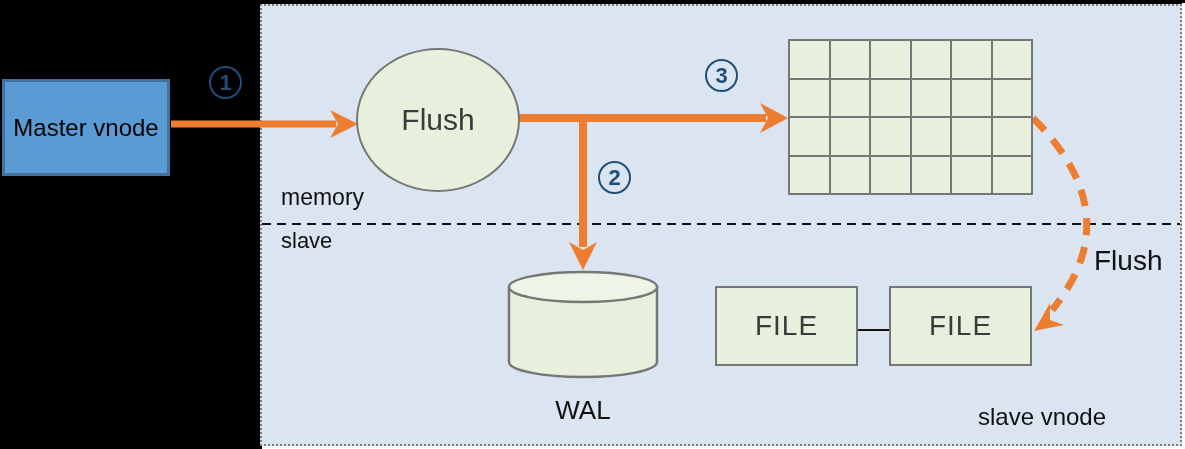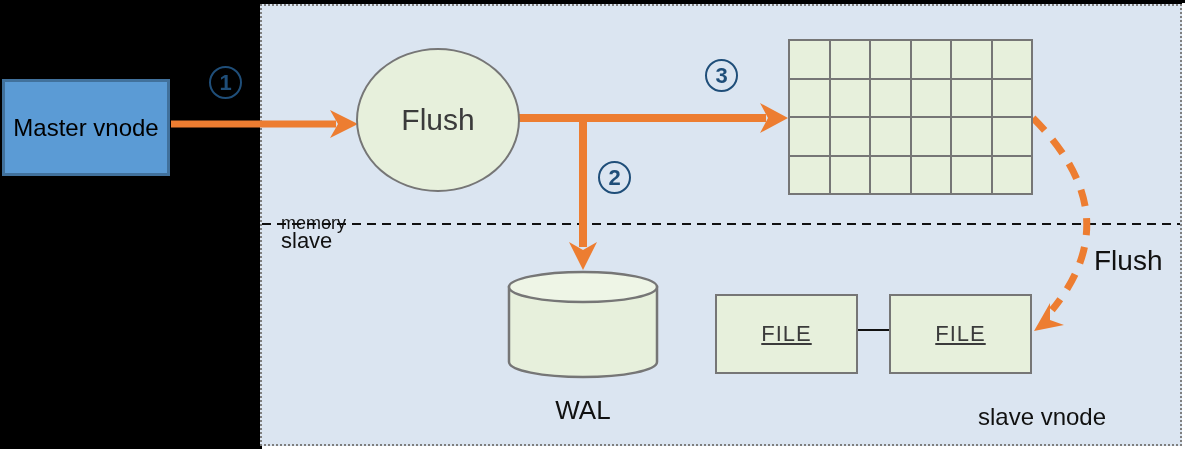--- a/index.html
+++ b/index.html
@@ -55,42 +55,42 @@
 
   .memtable{
     position:absolute;left:788px;top:39px;width:245px;height:156px;
     background:var(--node-green-fill);
     border:1.5px solid var(--node-border-gray);
     display:grid;
   }
   .memtable .cell{border:1px solid var(--node-border-gray);background:var(--node-green-fill);}
 
   .file-box{
-    position:absolute;width:143px;height:80px;top:294px;
+    position:absolute;width:143px;height:80px;top:286px;
     background:var(--node-green-fill);
     border:2.5px solid var(--node-border-gray);
     display:flex;align-items:center;justify-content:center;
-    color:var(--text-dark);font-size:22px;letter-spacing:1px;text-decoration:underline;
+    color:var(--text-dark);font-size:28px;letter-spacing:1px;
   }
   .file-1{left:715px;}
   .file-2{left:889px;}
 
   .step-badge{
     position:absolute;width:33px;height:33px;border-radius:50%;
     border:2.5px solid var(--step-badge-blue);
     color:var(--step-badge-blue);
     display:flex;align-items:center;justify-content:center;
     font-size:22px;font-weight:600;
   }
   .step-1{left:209px;top:66px;}
   .step-2{left:598px;top:161px;}
   .step-3{left:705px;top:59px;}
 
   .lbl{position:absolute;color:var(--text-black);}
-  .lbl-memory{left:281px;top:213px;font-size:18px;}
+  .lbl-memory{left:281px;top:184px;font-size:23px;}
   .lbl-disk{left:281px;top:228px;font-size:22px;}
   .lbl-wal{left:528px;top:395px;width:110px;text-align:center;font-size:26px;}
   .lbl-flush{left:1094px;top:245px;font-size:28px;}
   .lbl-slave{left:964px;top:403px;width:156px;text-align:center;font-size:24px;}
 
   svg.overlay{position:absolute;left:0;top:0;width:1185px;height:449px;pointer-events:none;}
 </style>
 </head>
 <body>
 

